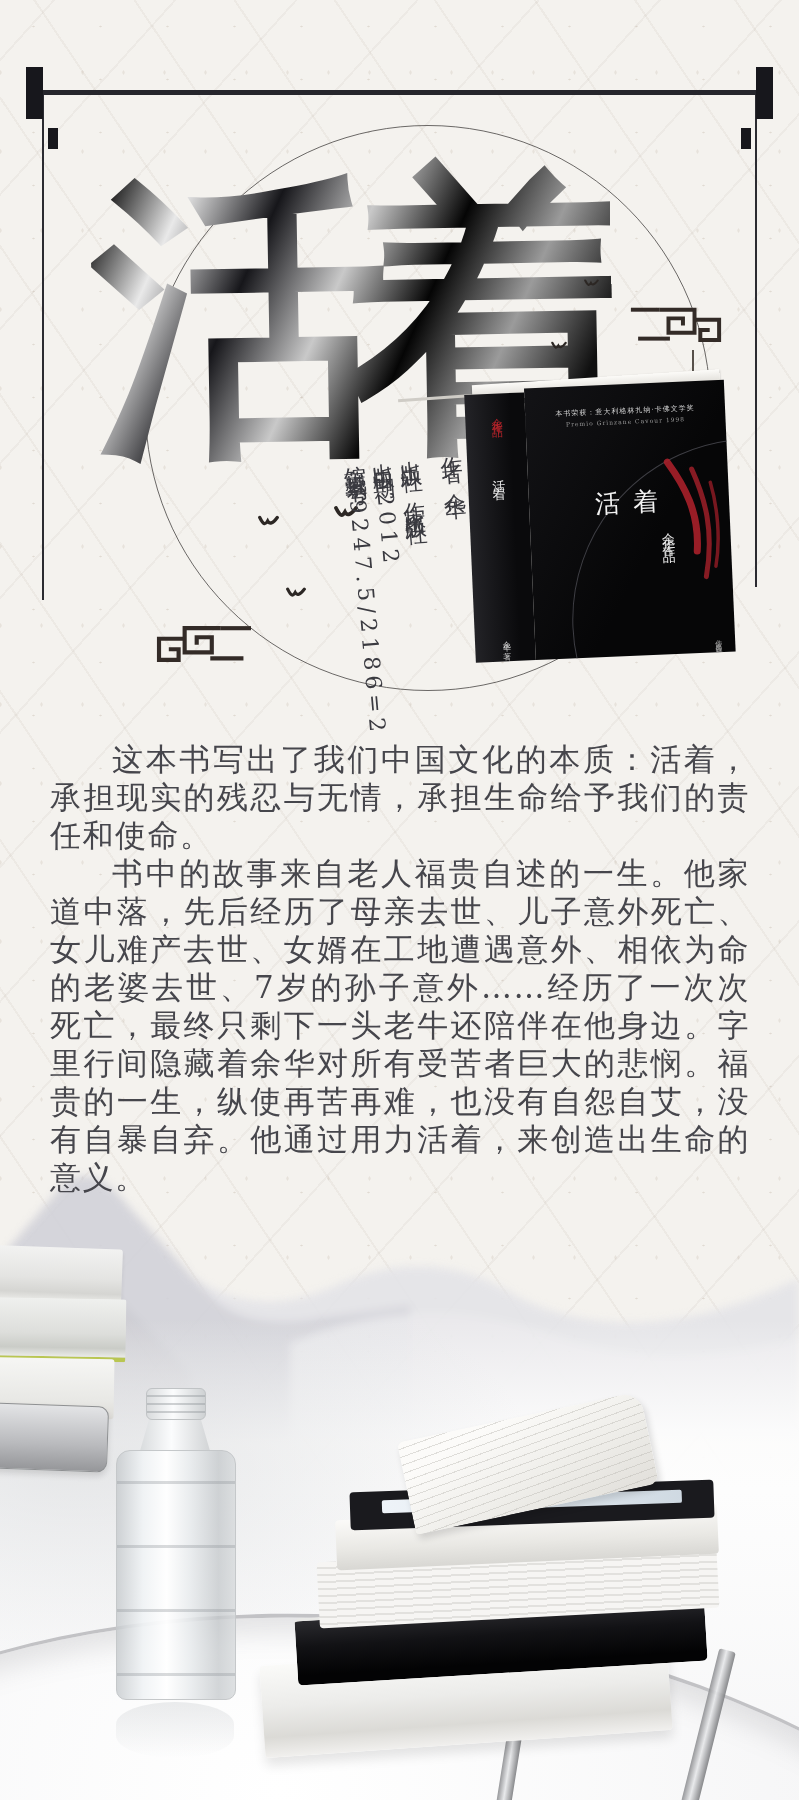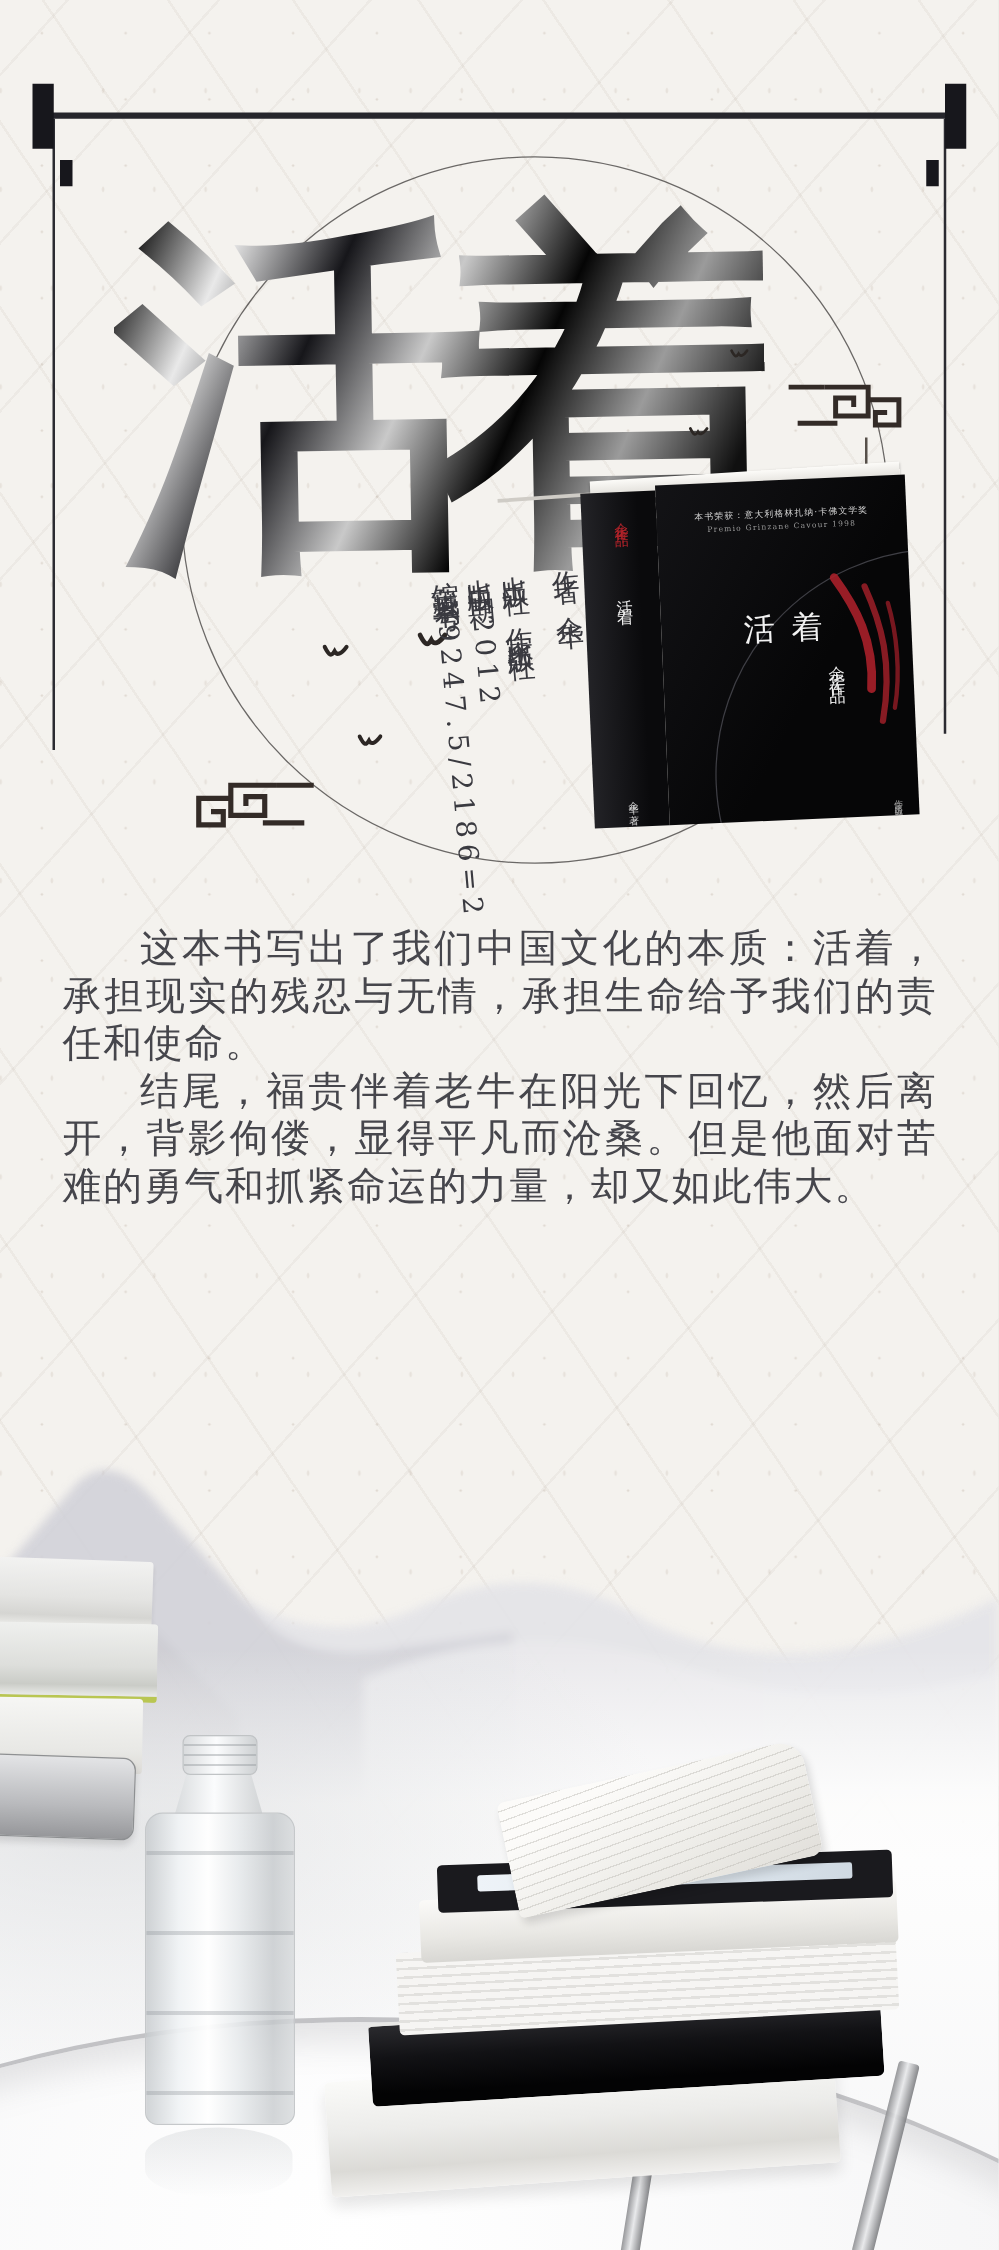--- a/index.html
+++ b/index.html
@@ -256,17 +256,17 @@
 
   <div class="abs meta">
     <div class="col col-first">作者：余华</div>
     <div class="col">出版社：作家出版社</div>
     <div class="col">出版日期：2012</div>
     <div class="col">馆藏索书号：9247.5/2186=2</div>
   </div>
 
   <div class="abs review">
     <p>这本书写出了我们中国文化的本质：活着，承担现实的残忍与无情，承担生命给予我们的责任和使命。</p>
-    <p>结尾，福贵伴着老牛在阳光下回忆，然后离开，背影佝偻，显得平凡而沧桑。但是他面对苦难的勇气和抓紧命运的力量，却又如此伟大。</p>
+    <p>书中的故事来自老人福贵自述的一生。他家道中落，先后经历了母亲去世、儿子意外死亡、女儿难产去世、女婿在工地遭遇意外、相依为命的老婆去世、7岁的孙子意外……经历了一次次死亡，最终只剩下一头老牛还陪伴在他身边。字里行间隐藏着余华对所有受苦者巨大的悲悯。福贵的一生，纵使再苦再难，也没有自怨自艾，没有自暴自弃。他通过用力活着，来创造出生命的意义。</p>
   </div>
 
 
 </div>
 
 </body></html>

